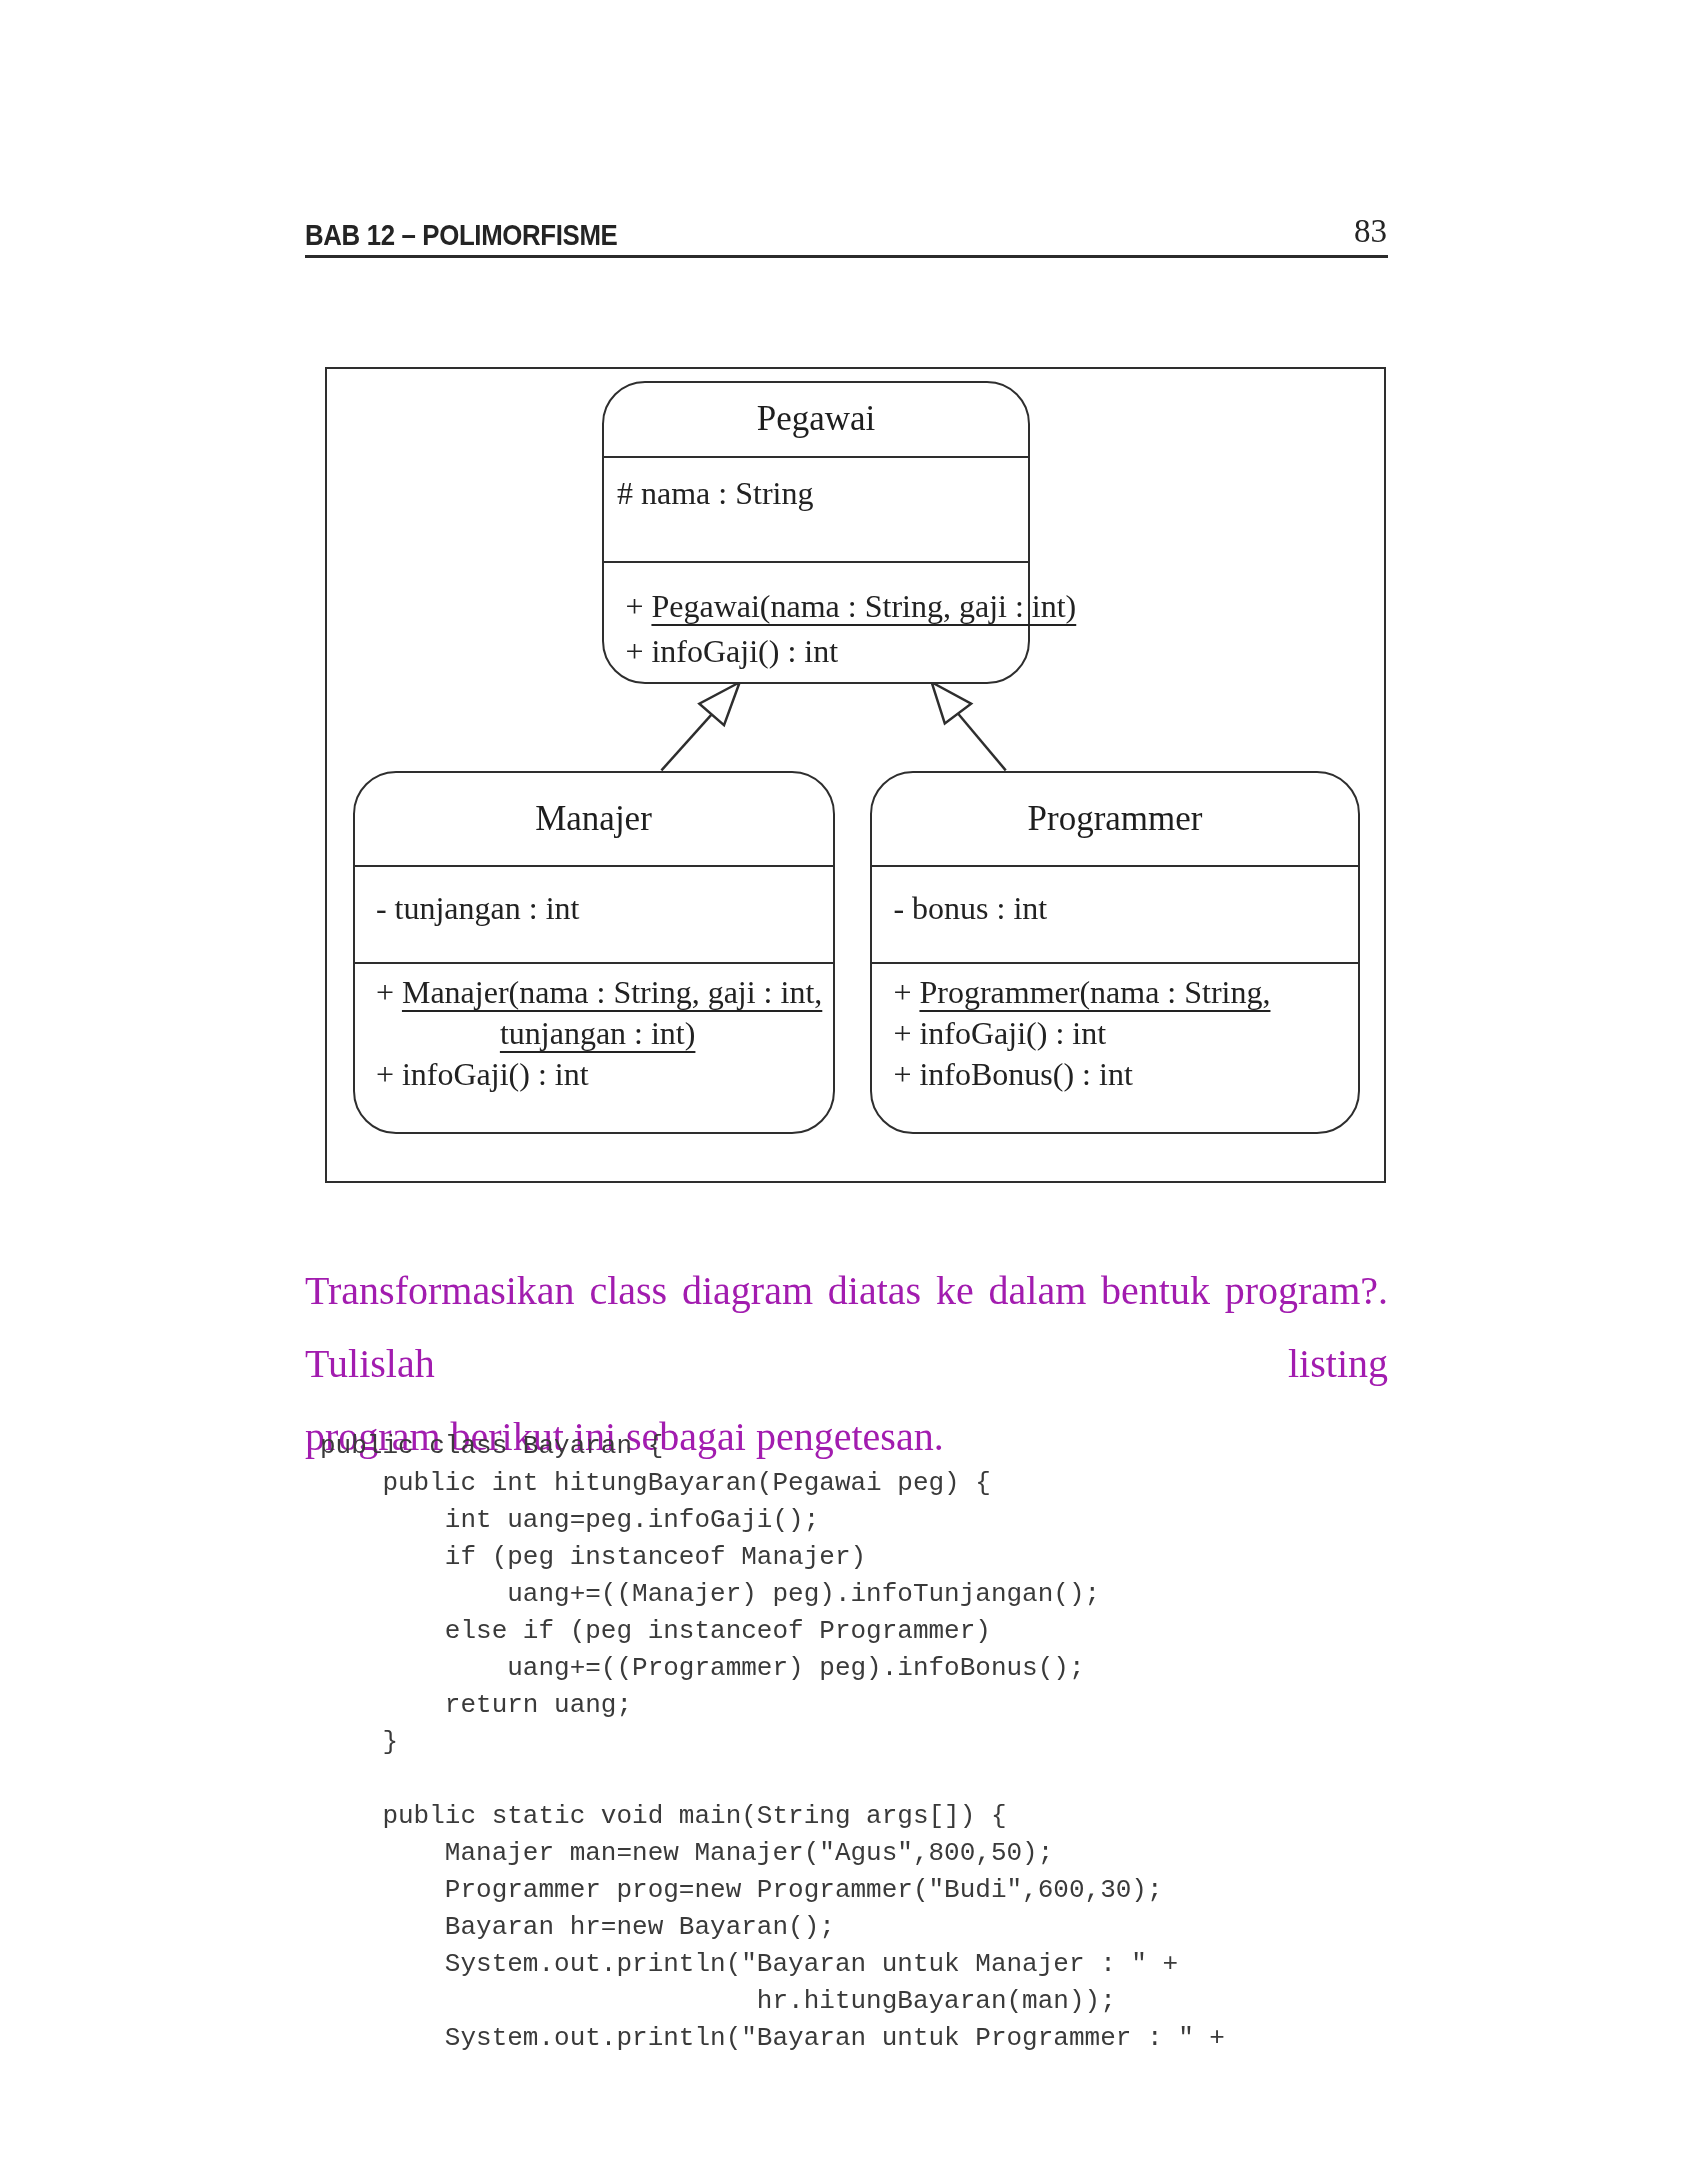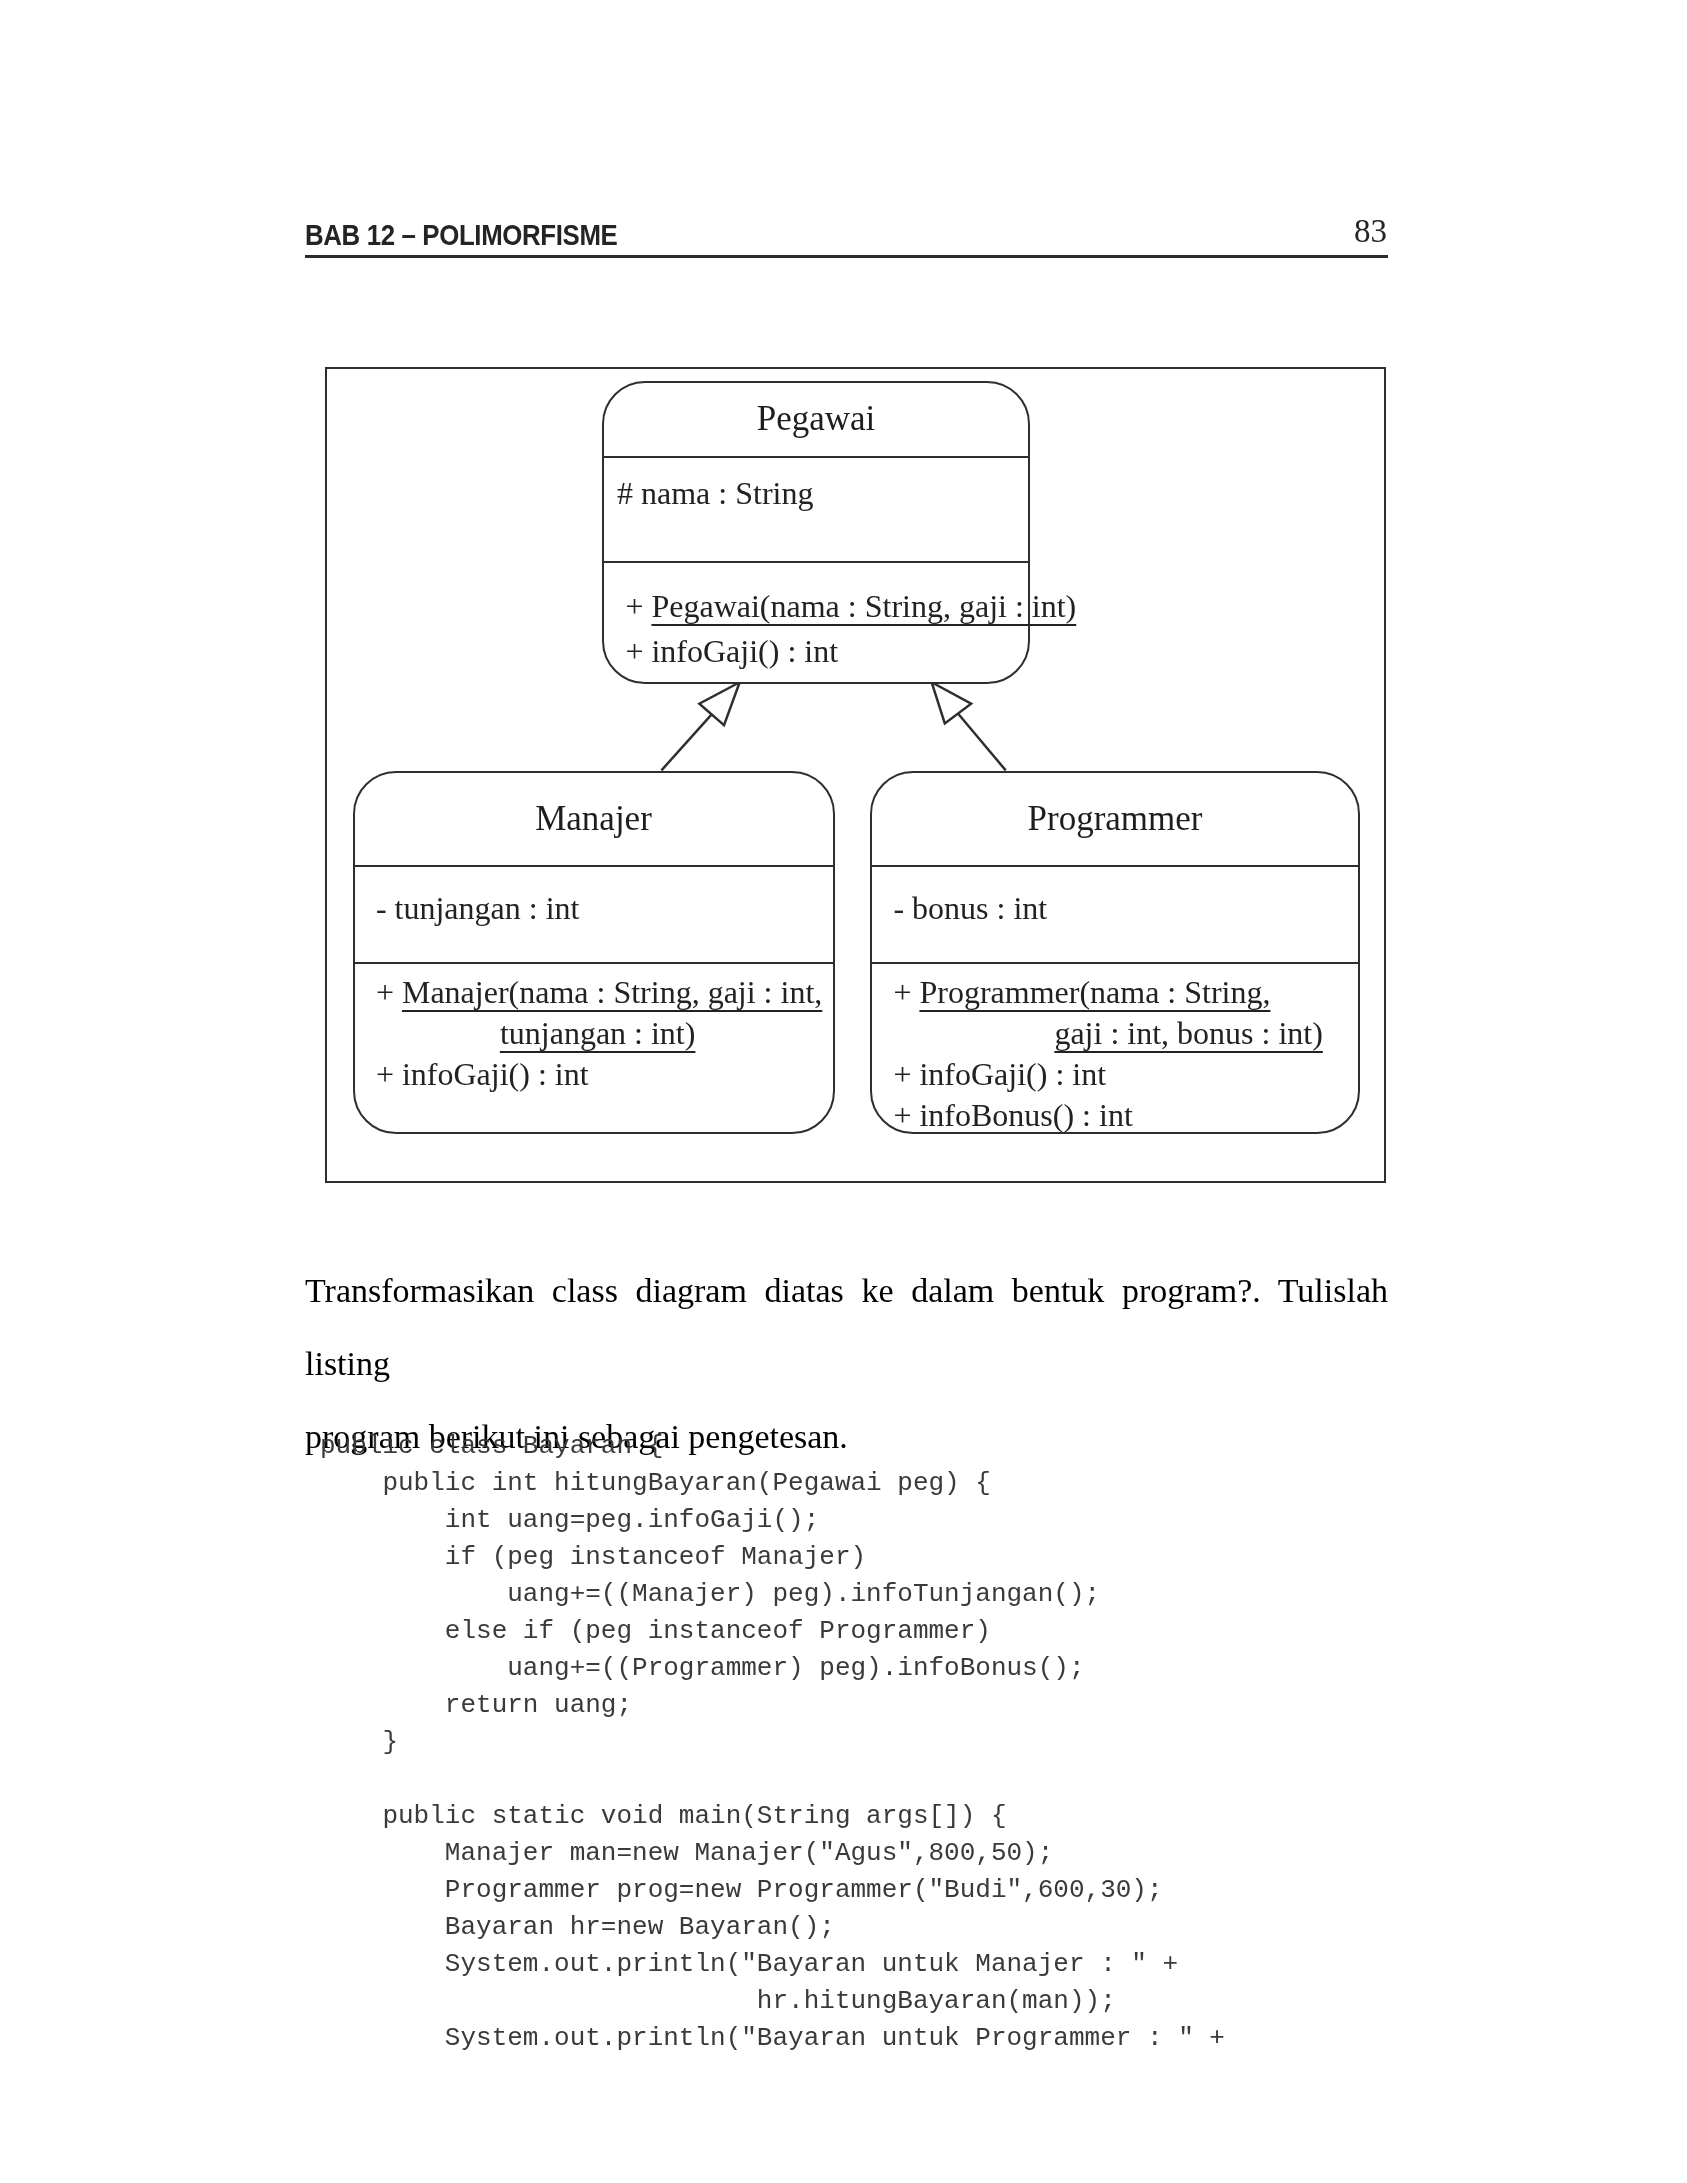--- a/index.html
+++ b/index.html
@@ -62,21 +62,21 @@
   .manajer .uml-title, .programmer .uml-title { height:92px; }
   .manajer .uml-attrs, .programmer .uml-attrs { height:97px; padding:23px 0 0 21.4px; }
   .manajer .uml-methods, .programmer .uml-methods { padding:8.2px 0 0 21.4px; }
   .manajer .uml-methods .row, .programmer .uml-methods .row { line-height:41px; }
   .manajer .cons2 { padding-left:124px; }
   .programmer .cons2 { padding-left:161px; }
 
   
   .para {
     position:absolute; left:305px; top:1254px; width:1083px;
-    font-size:34px; color:#000000;
+    font-size:40px; color:#a21caf;
   }
   .pline { display:block; line-height:73px; white-space:nowrap; }
   .pline-just { text-align:justify; text-align-last:justify; white-space:normal; }
 
   
   .code {
     position:absolute; left:320px; top:1428px; margin:0;
     font-family:"Liberation Mono", monospace;
     font-size:26px; line-height:37px; color:#3a3a3a;
     white-space:pre;
@@ -123,21 +123,20 @@
       </div>
     </div>
 
     <div class="uml programmer">
       <div class="uml-title">Programmer</div>
       <div class="uml-attrs">
         <div class="row">- bonus : int</div>
       </div>
       <div class="uml-methods">
         <div class="row"><span>+ </span><span class="u">Programmer(nama : String,</span></div>
-        <div class="row cons2"><span class="u">gaji : int, bonus : int)</span></div>
         <div class="row">+ infoGaji() : int</div>
         <div class="row">+ infoBonus() : int</div>
       </div>
     </div>
 
   </div>
 
   <div class="para">
     <span class="pline pline-just">Transformasikan class diagram diatas ke dalam bentuk program?. Tulislah listing</span>
     <span class="pline">program berikut ini sebagai pengetesan.</span>

